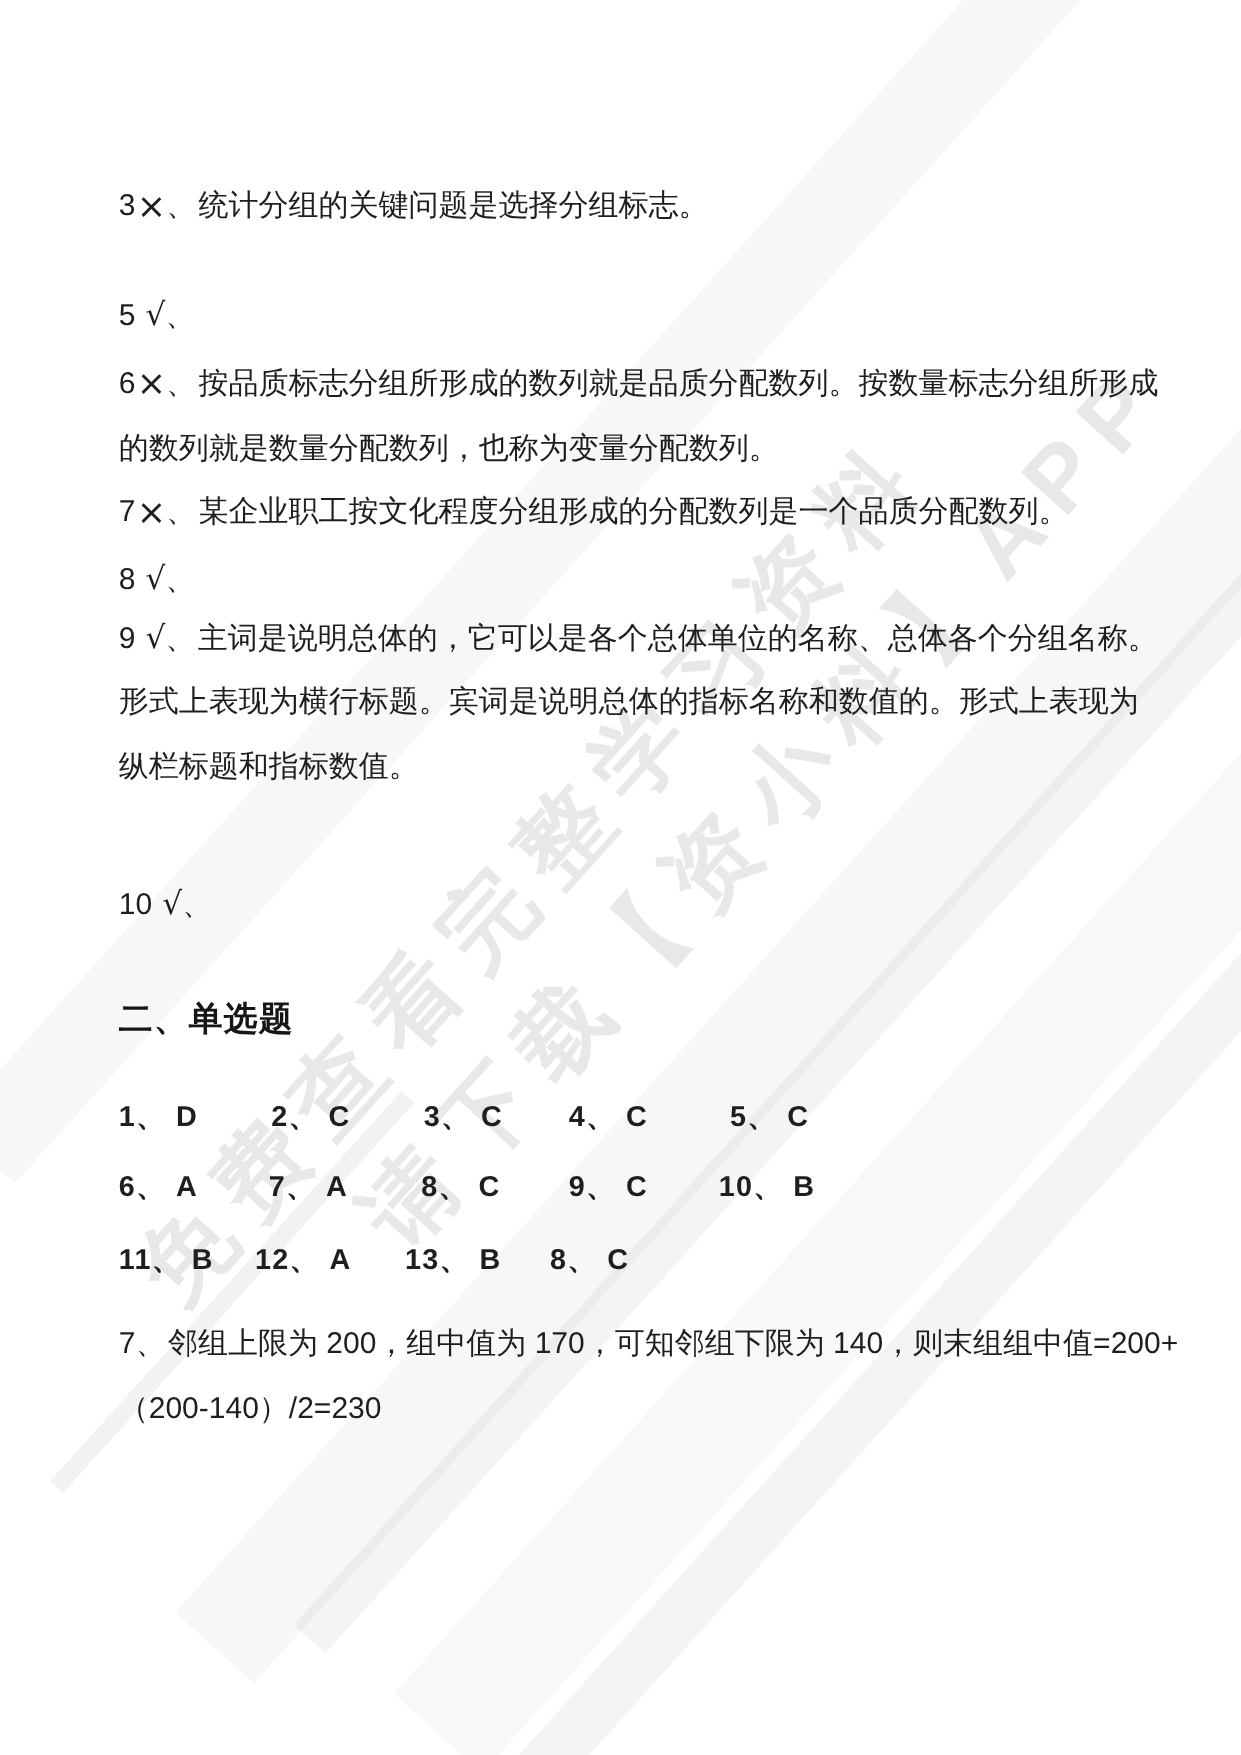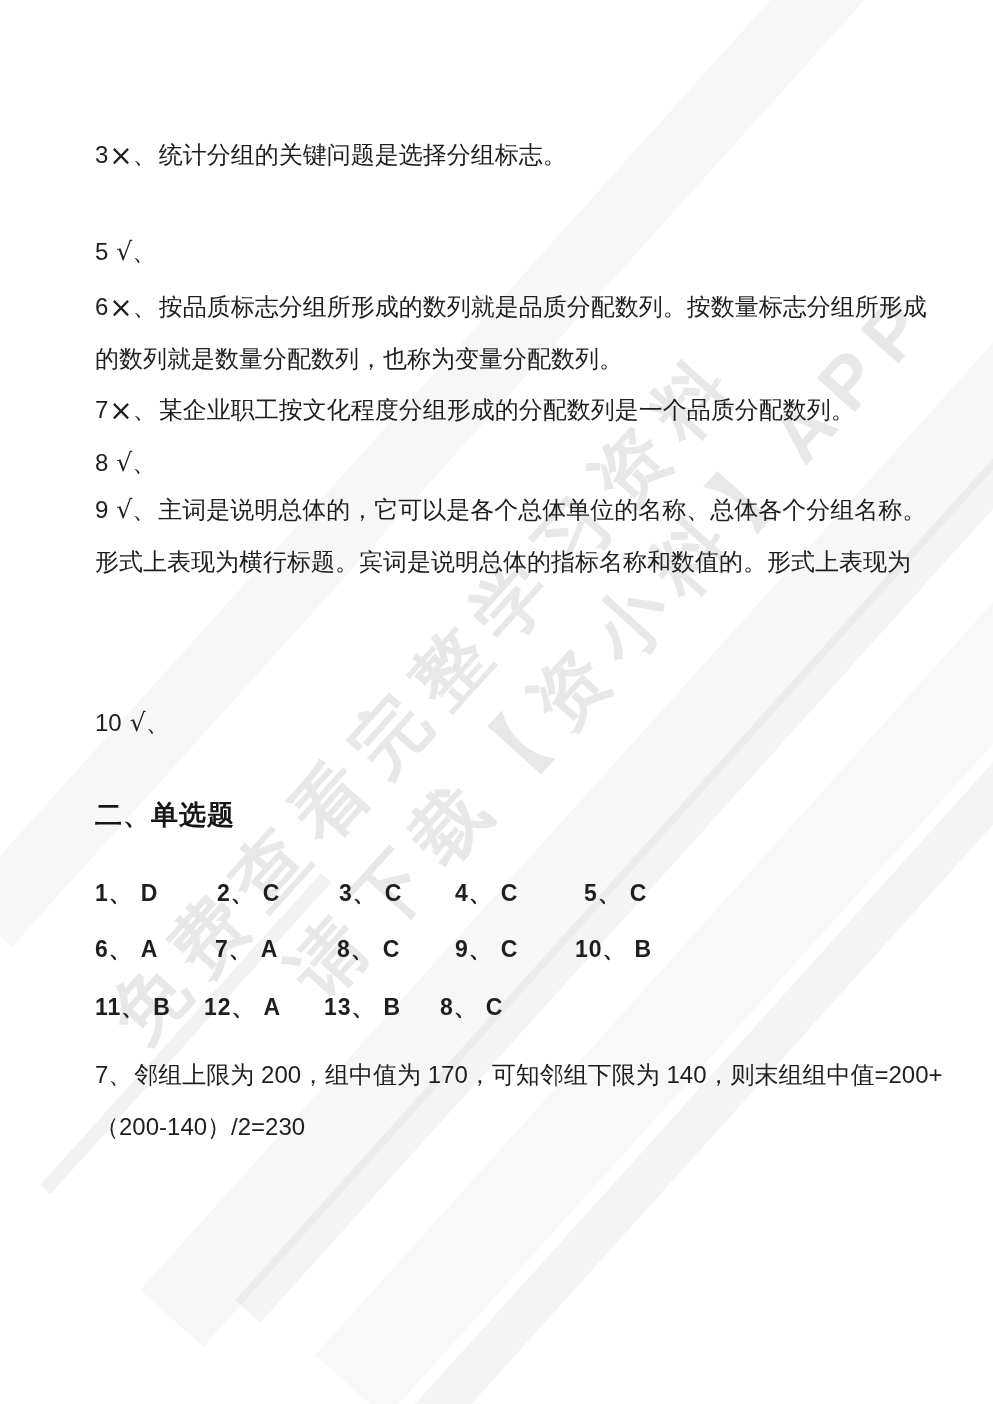--- a/index.html
+++ b/index.html
@@ -48,21 +48,21 @@
   <div class="streak" style="left:235px;top:1300px;width:1400px;height:34px;background:rgba(0,0,0,0.045);"></div>
   <div class="streak" style="left:315px;top:1355px;width:1450px;height:95px;background:rgba(0,0,0,0.028);"></div>
   <div class="streak" style="left:415px;top:1404px;width:1450px;height:42px;background:rgba(0,0,0,0.045);"></div>
   <div class="streak" style="left:40px;top:1185px;width:420px;height:14px;background:rgba(0,0,0,0.050);"></div>
 
   <div class="wm wm1">免费查看完整学习资料</div>
   <div class="wm wm2">请下载【资小料】APP</div>
 
   <div class="content">
 
-    <div class="judge-item" style="top:129px">
+    <div class="judge-item" style="top:139px">
       <div class="jline"><span class="num">3</span><span class="mark mark-x">×</span><span class="sep">、</span><span>统计分组的关键问题是选择分组标志。</span></div>
     </div>
 
 
     <div class="judge-item" style="top:226px">
       <div class="jline"><span class="num">5</span><span class="mark mark-check">√</span><span class="sep">、</span><span></span></div>
     </div>
 
     <div class="judge-item" style="top:281px">
       <div class="jline"><span class="num">6</span><span class="mark mark-x">×</span><span class="sep">、</span><span>按品质标志分组所形成的数列就是品质分配数列。按数量标志分组所形成</span></div>
@@ -73,20 +73,21 @@
       <div class="jline"><span class="num">7</span><span class="mark mark-x">×</span><span class="sep">、</span><span>某企业职工按文化程度分组形成的分配数列是一个品质分配数列。</span></div>
     </div>
 
     <div class="judge-item" style="top:437px">
       <div class="jline"><span class="num">8</span><span class="mark mark-check">√</span><span class="sep">、</span><span></span></div>
     </div>
 
     <div class="judge-item" style="top:484px">
       <div class="jline"><span class="num">9</span><span class="mark mark-check">√</span><span class="sep">、</span><span>主词是说明总体的，它可以是各个总体单位的名称、总体各个分组名称。</span></div>
       <div class="jline">形式上表现为横行标题。宾词是说明总体的指标名称和数值的。形式上表现为</div>
+      <div class="jline">纵栏标题和指标数值。</div>
     </div>
 
     <div class="judge-item" style="top:697px">
       <div class="jline"><span class="num">10</span><span class="mark mark-check">√</span><span class="sep">、</span><span></span></div>
     </div>
 
     <div class="heading">二、单选题</div>
 
     <div class="ans-row" style="top:867px">
       <span class="ans-cell" style="left:95px"><span class="num">1</span><span class="sep">、</span><span class="ltr">D</span></span>

